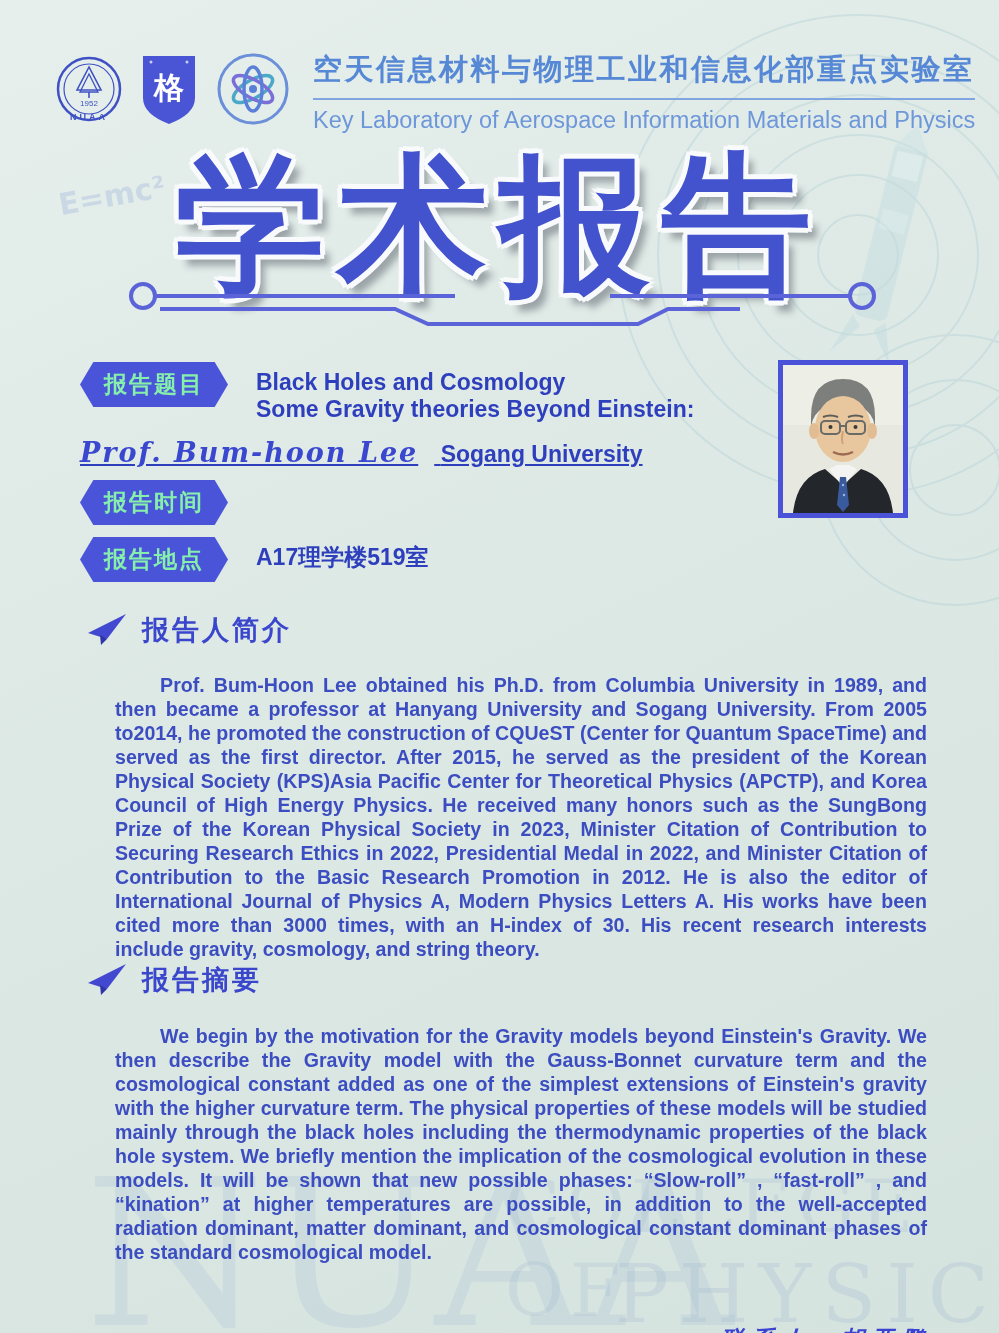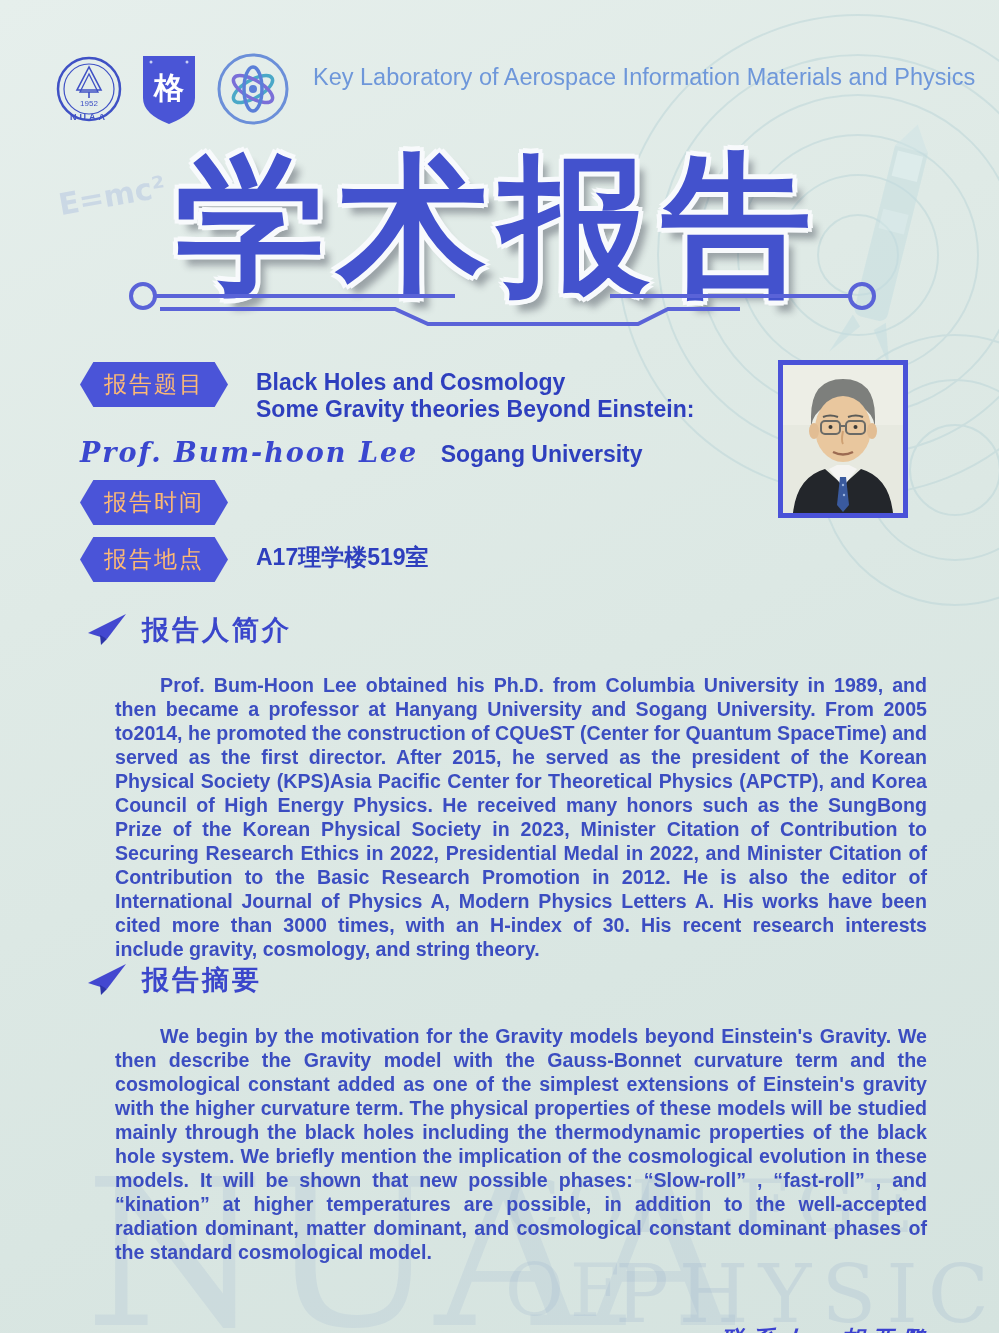--- a/index.html
+++ b/index.html
@@ -20,44 +20,44 @@
   .wm-rt{left:505px;top:1165px;font-size:72px;letter-spacing:6px;opacity:.22;}
   .wm-rb{left:615px;top:1248px;font-size:80px;letter-spacing:10px;opacity:.25;}
   
   .header{position:absolute;z-index:2;left:55px;top:50px;right:34px;display:flex;align-items:flex-start;}
   .logo{flex:0 0 auto;margin-right:14px;}
   .header-text{flex:1 1 auto;padding-left:8px;}
   .lab-zh{
     color:#5688d6;font-size:29px;font-weight:700;letter-spacing:2.5px;white-space:nowrap;
     padding-bottom:8px;border-bottom:2px solid #7fa6e0;
   }
-  .lab-en{color:#6e97da;font-size:23.5px;font-weight:400;margin-top:14px;white-space:nowrap;}
+  .lab-en{color:#6e97da;font-size:23.5px;font-weight:400;margin-top:7px;white-space:nowrap;}
   
   .main-title{
     position:absolute;z-index:2;left:0;right:0;top:150px;text-align:center;
     font-size:150px;line-height:1.0;font-weight:900;letter-spacing:12px;color:#4352cd;
     font-family:"Liberation Sans",sans-serif;
     text-shadow:
       -4px -4px 0 #f8fafc, 4px -4px 0 #f8fafc, -4px 4px 0 #f8fafc, 4px 4px 0 #f8fafc,
       0 -5px 0 #f8fafc, 0 5px 0 #f8fafc, -5px 0 0 #f8fafc, 5px 0 0 #f8fafc,
       9px 11px 7px rgba(40,45,60,.38);
   }
   .circuit{position:absolute;z-index:2;left:0;top:268px;width:999px;height:64px;}
   
   .info{position:absolute;z-index:2;left:80px;top:362px;width:690px;}
   .info-row{display:flex;align-items:flex-start;margin-bottom:12px;}
   .badge{
     flex:0 0 148px;height:45px;margin-right:28px;
-    background:#4a54d8;color:#fdba74;
+    background:#4a54d8;color:#86efac;
     clip-path:polygon(9% 0%,91% 0%,100% 50%,91% 100%,9% 100%,0% 50%);
     display:flex;align-items:center;justify-content:center;
-    font-size:23px;font-weight:400;letter-spacing:2px;white-space:nowrap;
+    font-size:23px;font-weight:700;letter-spacing:2px;white-space:nowrap;
   }
   .info-value{color:#2e3fbe;font-weight:700;font-size:23px;line-height:27px;padding-top:7px;}
-  .info-row.row-speaker .info-value{padding-top:4px;}
+  .info-row.row-speaker .info-value{padding-top:4px;text-decoration:underline;}
   .speaker-name{
     font-family:"DejaVu Serif",serif;font-style:italic;font-weight:700;
     font-size:27px;letter-spacing:2px;color:#3a47cf;margin-right:16px;
   }
   .speaker-aff{font-size:23px;font-weight:700;color:#2e3fbe;}
   .photo{
     position:absolute;z-index:2;left:778px;top:360px;width:130px;height:158px;
     border:5px solid #4a52d8;background:#e9ebe3;box-sizing:border-box;overflow:hidden;
   }
   
@@ -133,20 +133,21 @@
     <svg class="logo" width="76" height="78" viewBox="0 0 76 78">
       <circle cx="38" cy="39" r="34" fill="none" stroke="#6b8fd9" stroke-width="3"></circle>
       <g fill="none" stroke-width="3.5">
         <ellipse cx="38" cy="39" rx="22" ry="9" stroke="#4aa8c8" transform="rotate(-30 38 39)"></ellipse>
         <ellipse cx="38" cy="39" rx="22" ry="9" stroke="#7a6fd8" transform="rotate(30 38 39)"></ellipse>
         <ellipse cx="38" cy="39" rx="22" ry="9" stroke="#5a7fd8" transform="rotate(90 38 39)"></ellipse>
       </g>
       <circle cx="38" cy="39" r="4" fill="#5a7fd8"></circle>
     </svg>
     <div class="header-text">
+      <div class="lab-zh">空天信息材料与物理工业和信息化部重点实验室</div>
       <div class="lab-en">Key Laboratory of Aerospace Information Materials and Physics</div>
     </div>
   </header>
 
   <div class="main-title">学术报告</div>
 
   <svg class="circuit" viewBox="0 0 999 64">
     <g fill="none" stroke="#5a63d8" stroke-width="4">
       <circle cx="143" cy="28" r="12"></circle>
       <circle cx="862" cy="28" r="12"></circle>

